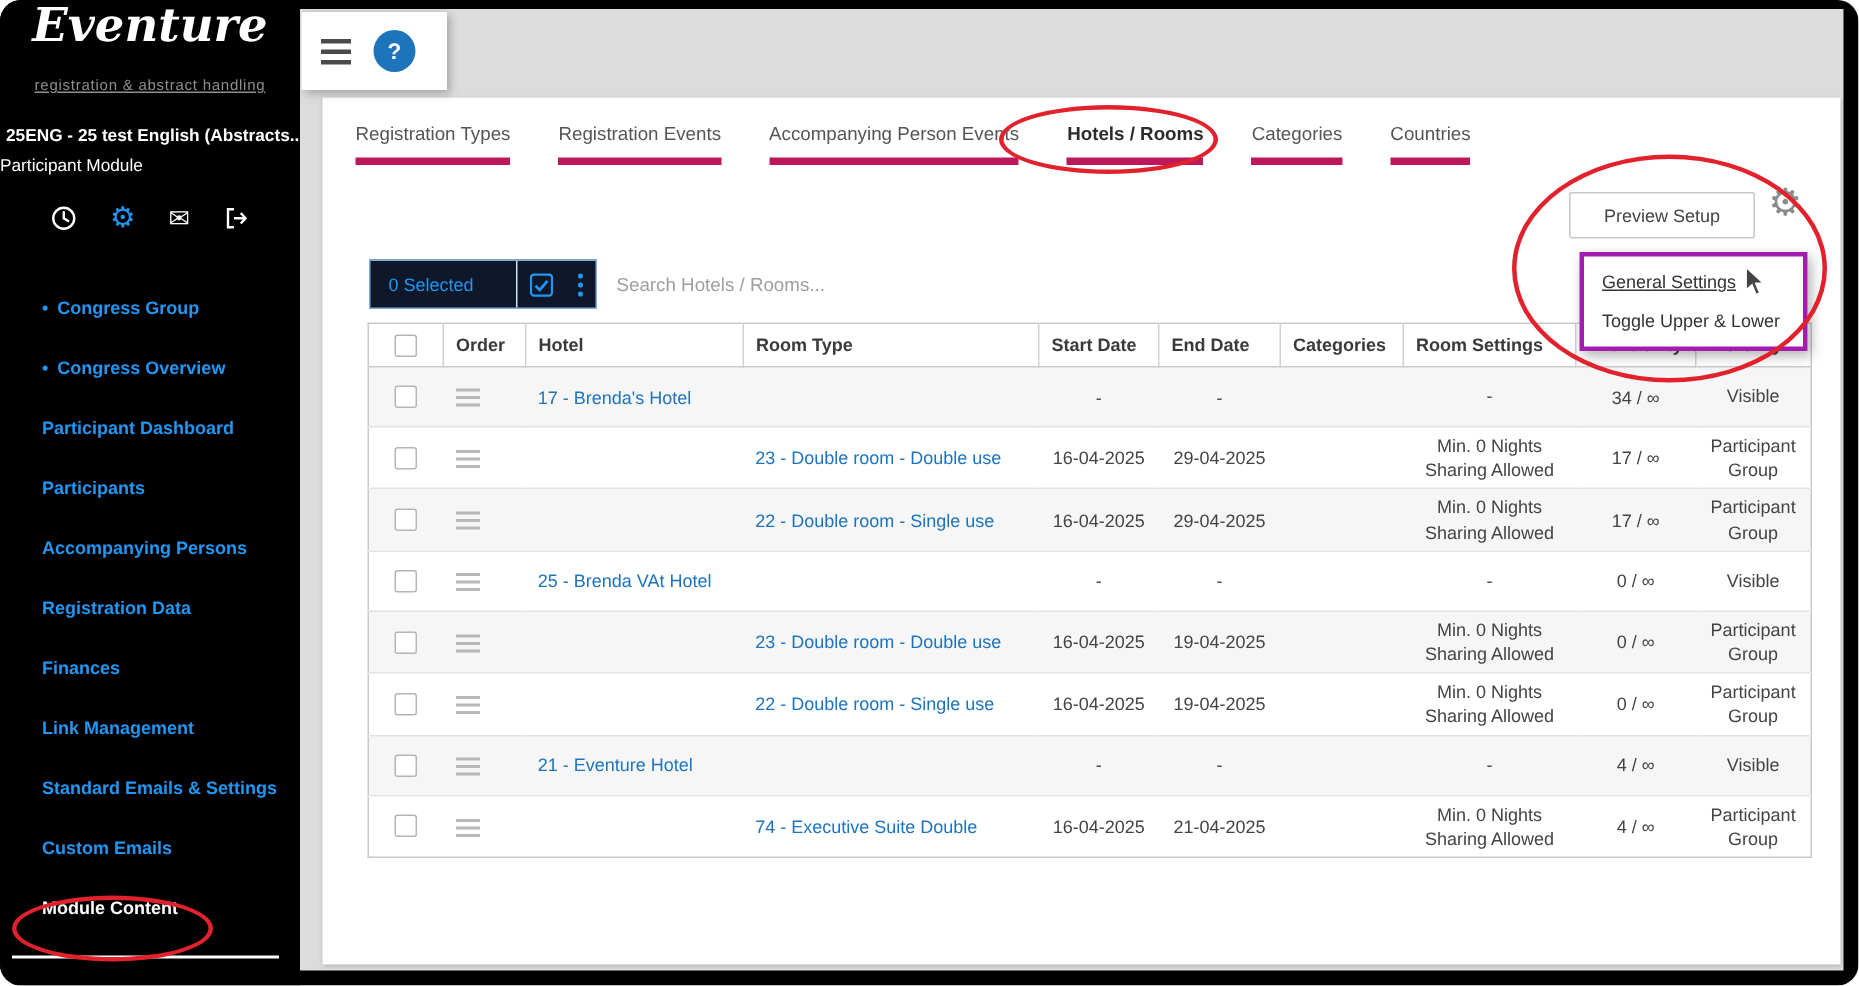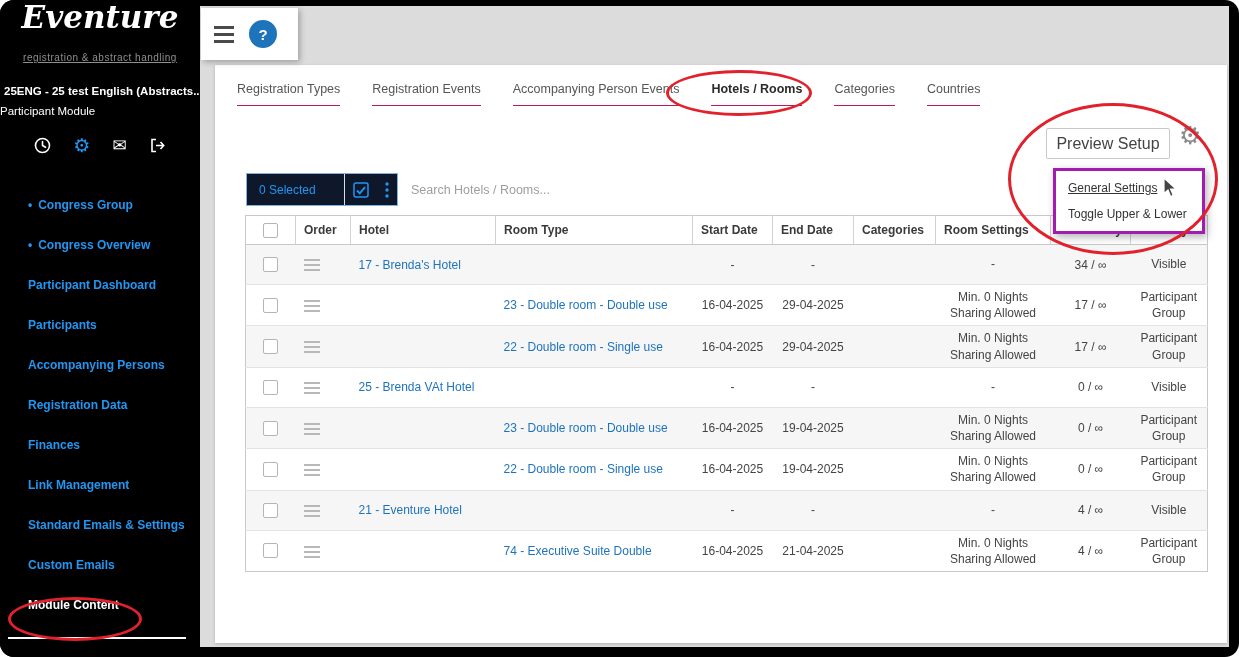--- a/index.html
+++ b/index.html
@@ -39,26 +39,26 @@
   .bars::before, .bars::after { content:""; position:absolute; left:0; width:20px; height:3px; background:#4a4a4a; }
   .bars::before { top:-7px; } .bars::after { top:7px; }
   .help-btn { width:28px; height:28px; border-radius:50%; background:#1d74bb; color:#fff;
               font-weight:bold; font-size:15px; display:flex; align-items:center; justify-content:center; cursor:pointer; }
 
   
   .card { position:absolute; left:215px; top:65px; width:1012px; height:578px; background:#fff;
           box-shadow:0 1px 3px rgba(0,0,0,.2); z-index:2; }
 
   .tabs { position:absolute; left:22px; top:17px; display:flex; gap:32px; }
-  .tab { font-size:12.5px; color:#555; padding-bottom:9px; border-bottom:1px solid #be185d;
+  .tab { font-size:12.5px; color:#555; padding-bottom:9px; border-bottom:5px solid #be185d;
          white-space:nowrap; cursor:pointer; }
   .tab.active { color:#2b2b2b; font-weight:bold; }
 
   .preview-btn { position:absolute; left:831px; top:63px; width:124px; height:31px; background:#fff;
-                 border:1px solid #c8c8c8; border-radius:2px; font-size:16px; color:#444;
+                 border:1px solid #c8c8c8; border-radius:2px; font-size:12px; color:#444;
                  display:flex; align-items:center; justify-content:center; cursor:pointer; }
   .gear-big { position:absolute; left:964px; top:58px; font-size:25px; color:#8a8a8a; cursor:pointer; line-height:1; }
 
   .sel-box { position:absolute; left:31px; top:108px; width:152px; height:33px; border:1px solid #7fb3dd;
              display:flex; align-items:center; background:#0f172a; }
   .sel-label { font-size:12px; color:#2196f3; padding:0 13px 0 12px; flex:1; white-space:nowrap; }
   .sel-divider { width:1px; align-self:stretch; background:#cfe3f5; }
   .sel-icon { padding:0 8px; display:flex; align-items:center; cursor:pointer; }
 
   .search-input { position:absolute; left:196px; top:109px; width:430px; height:31px; border:none;

